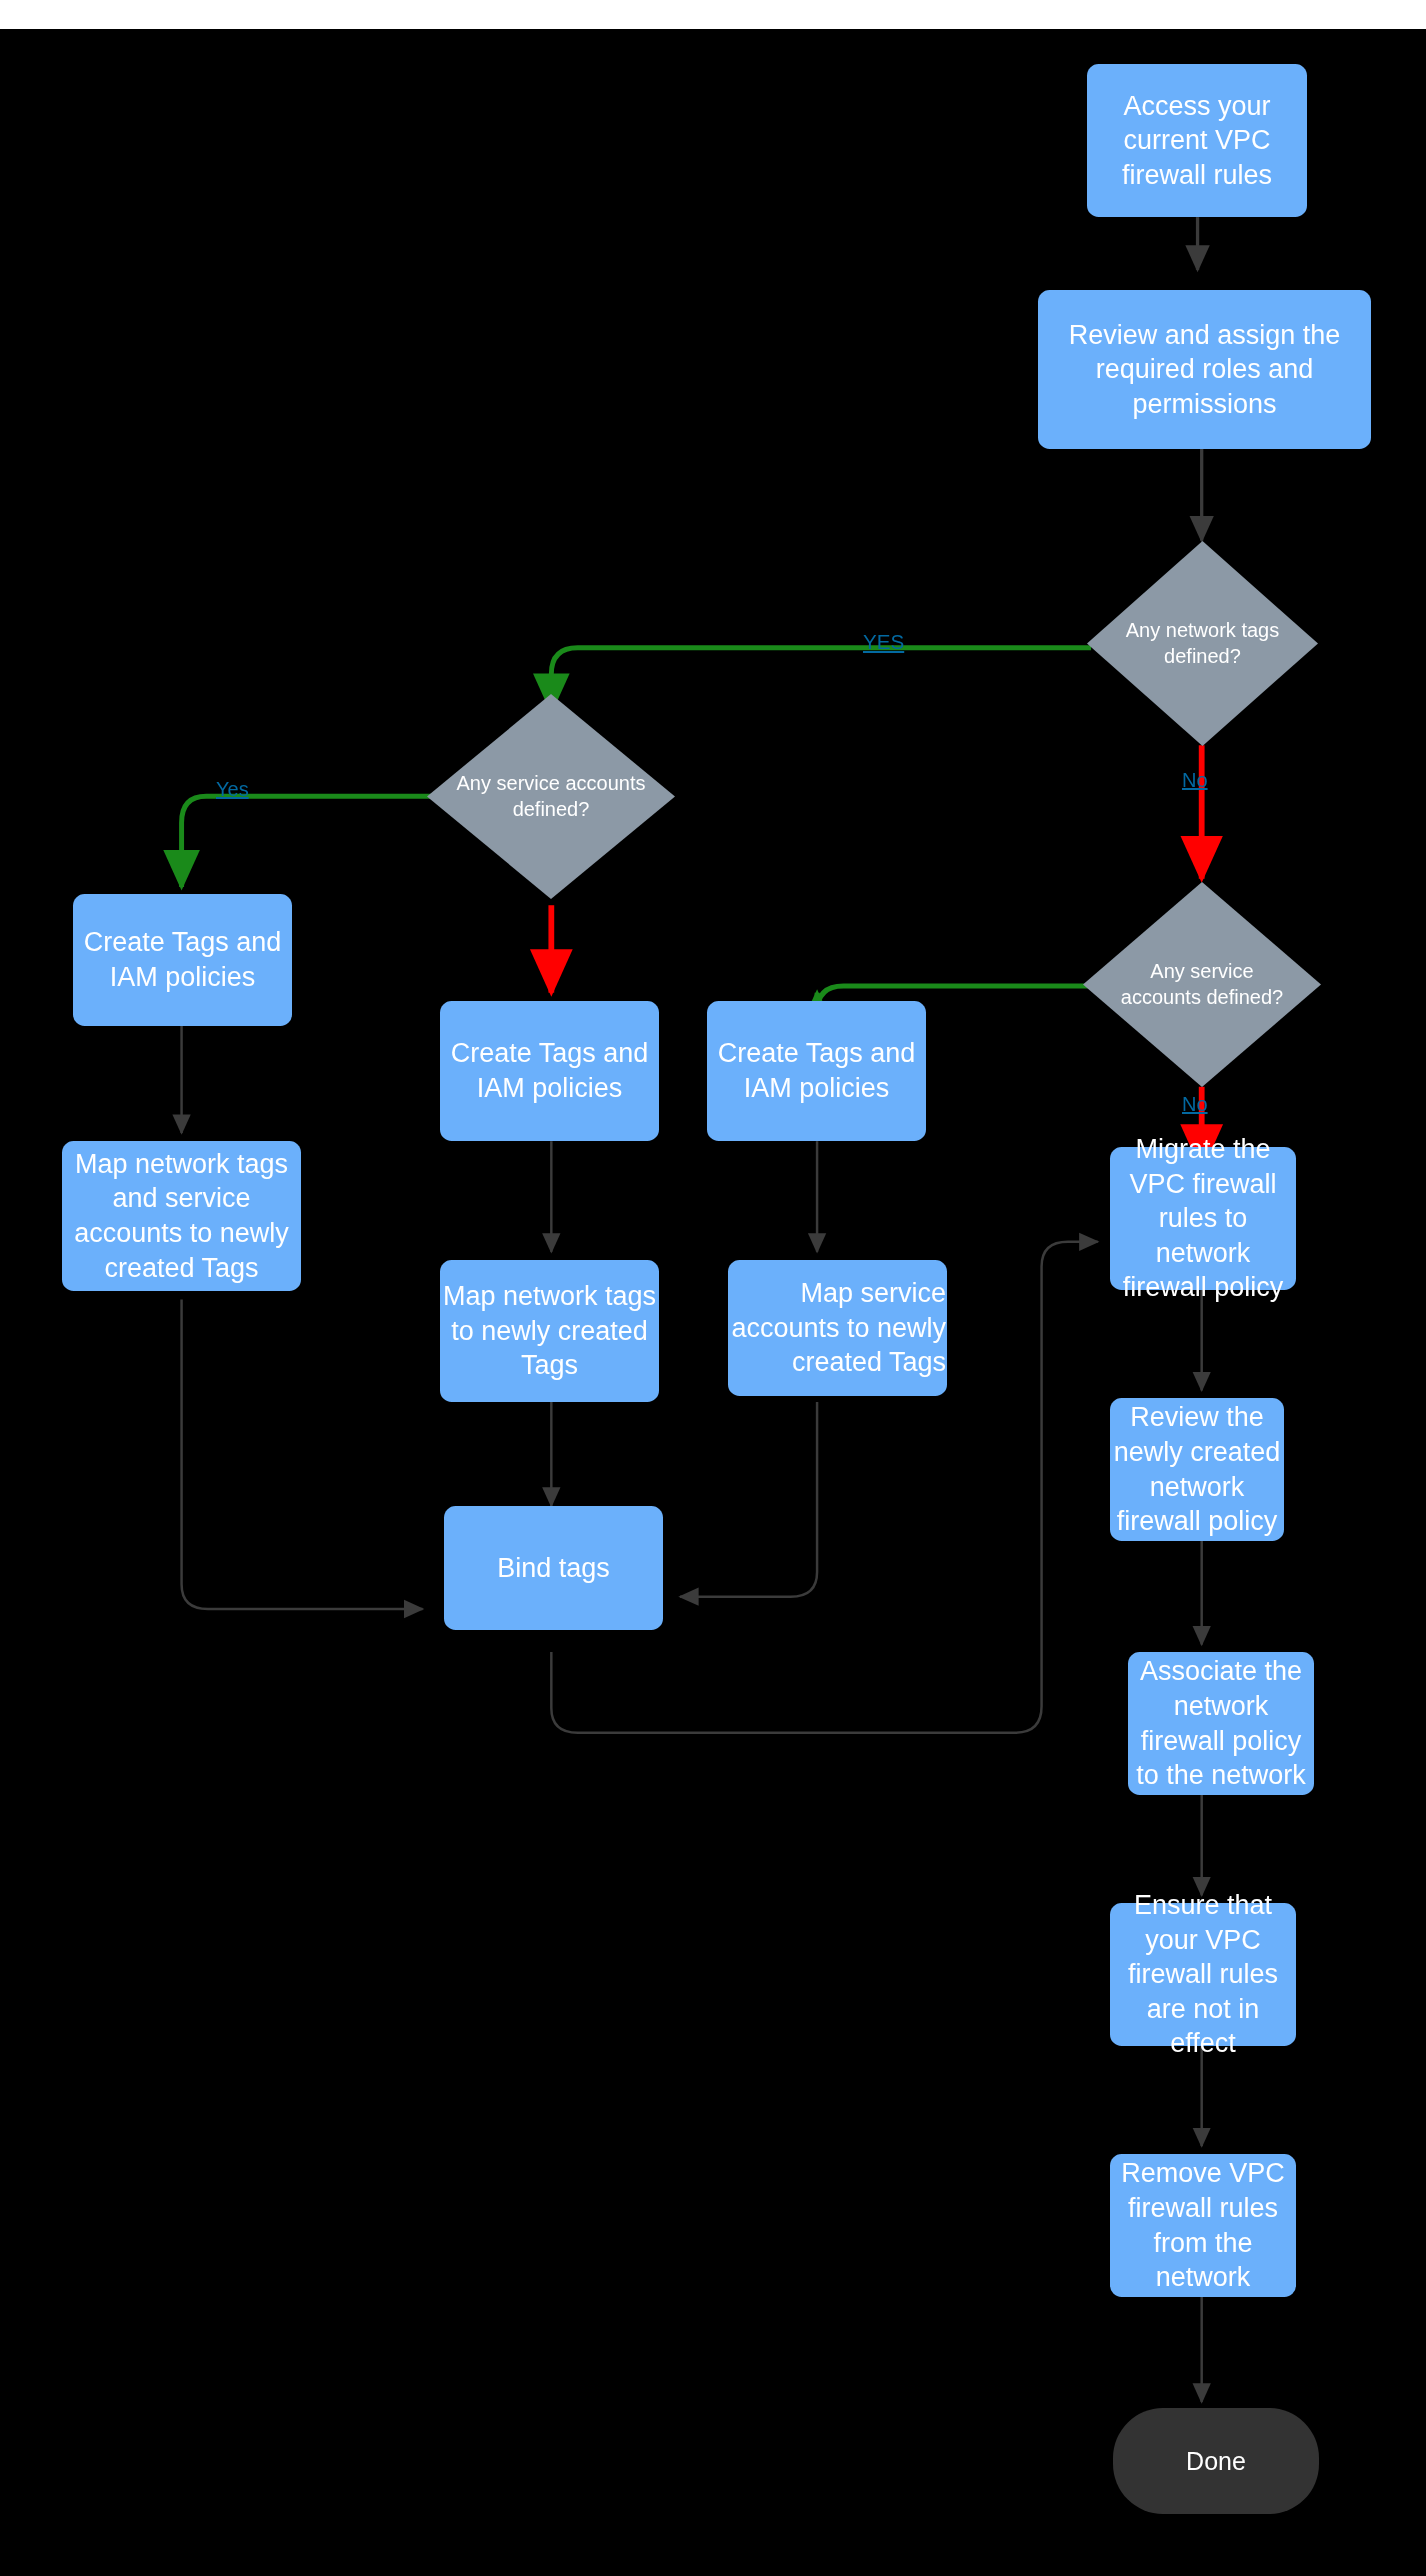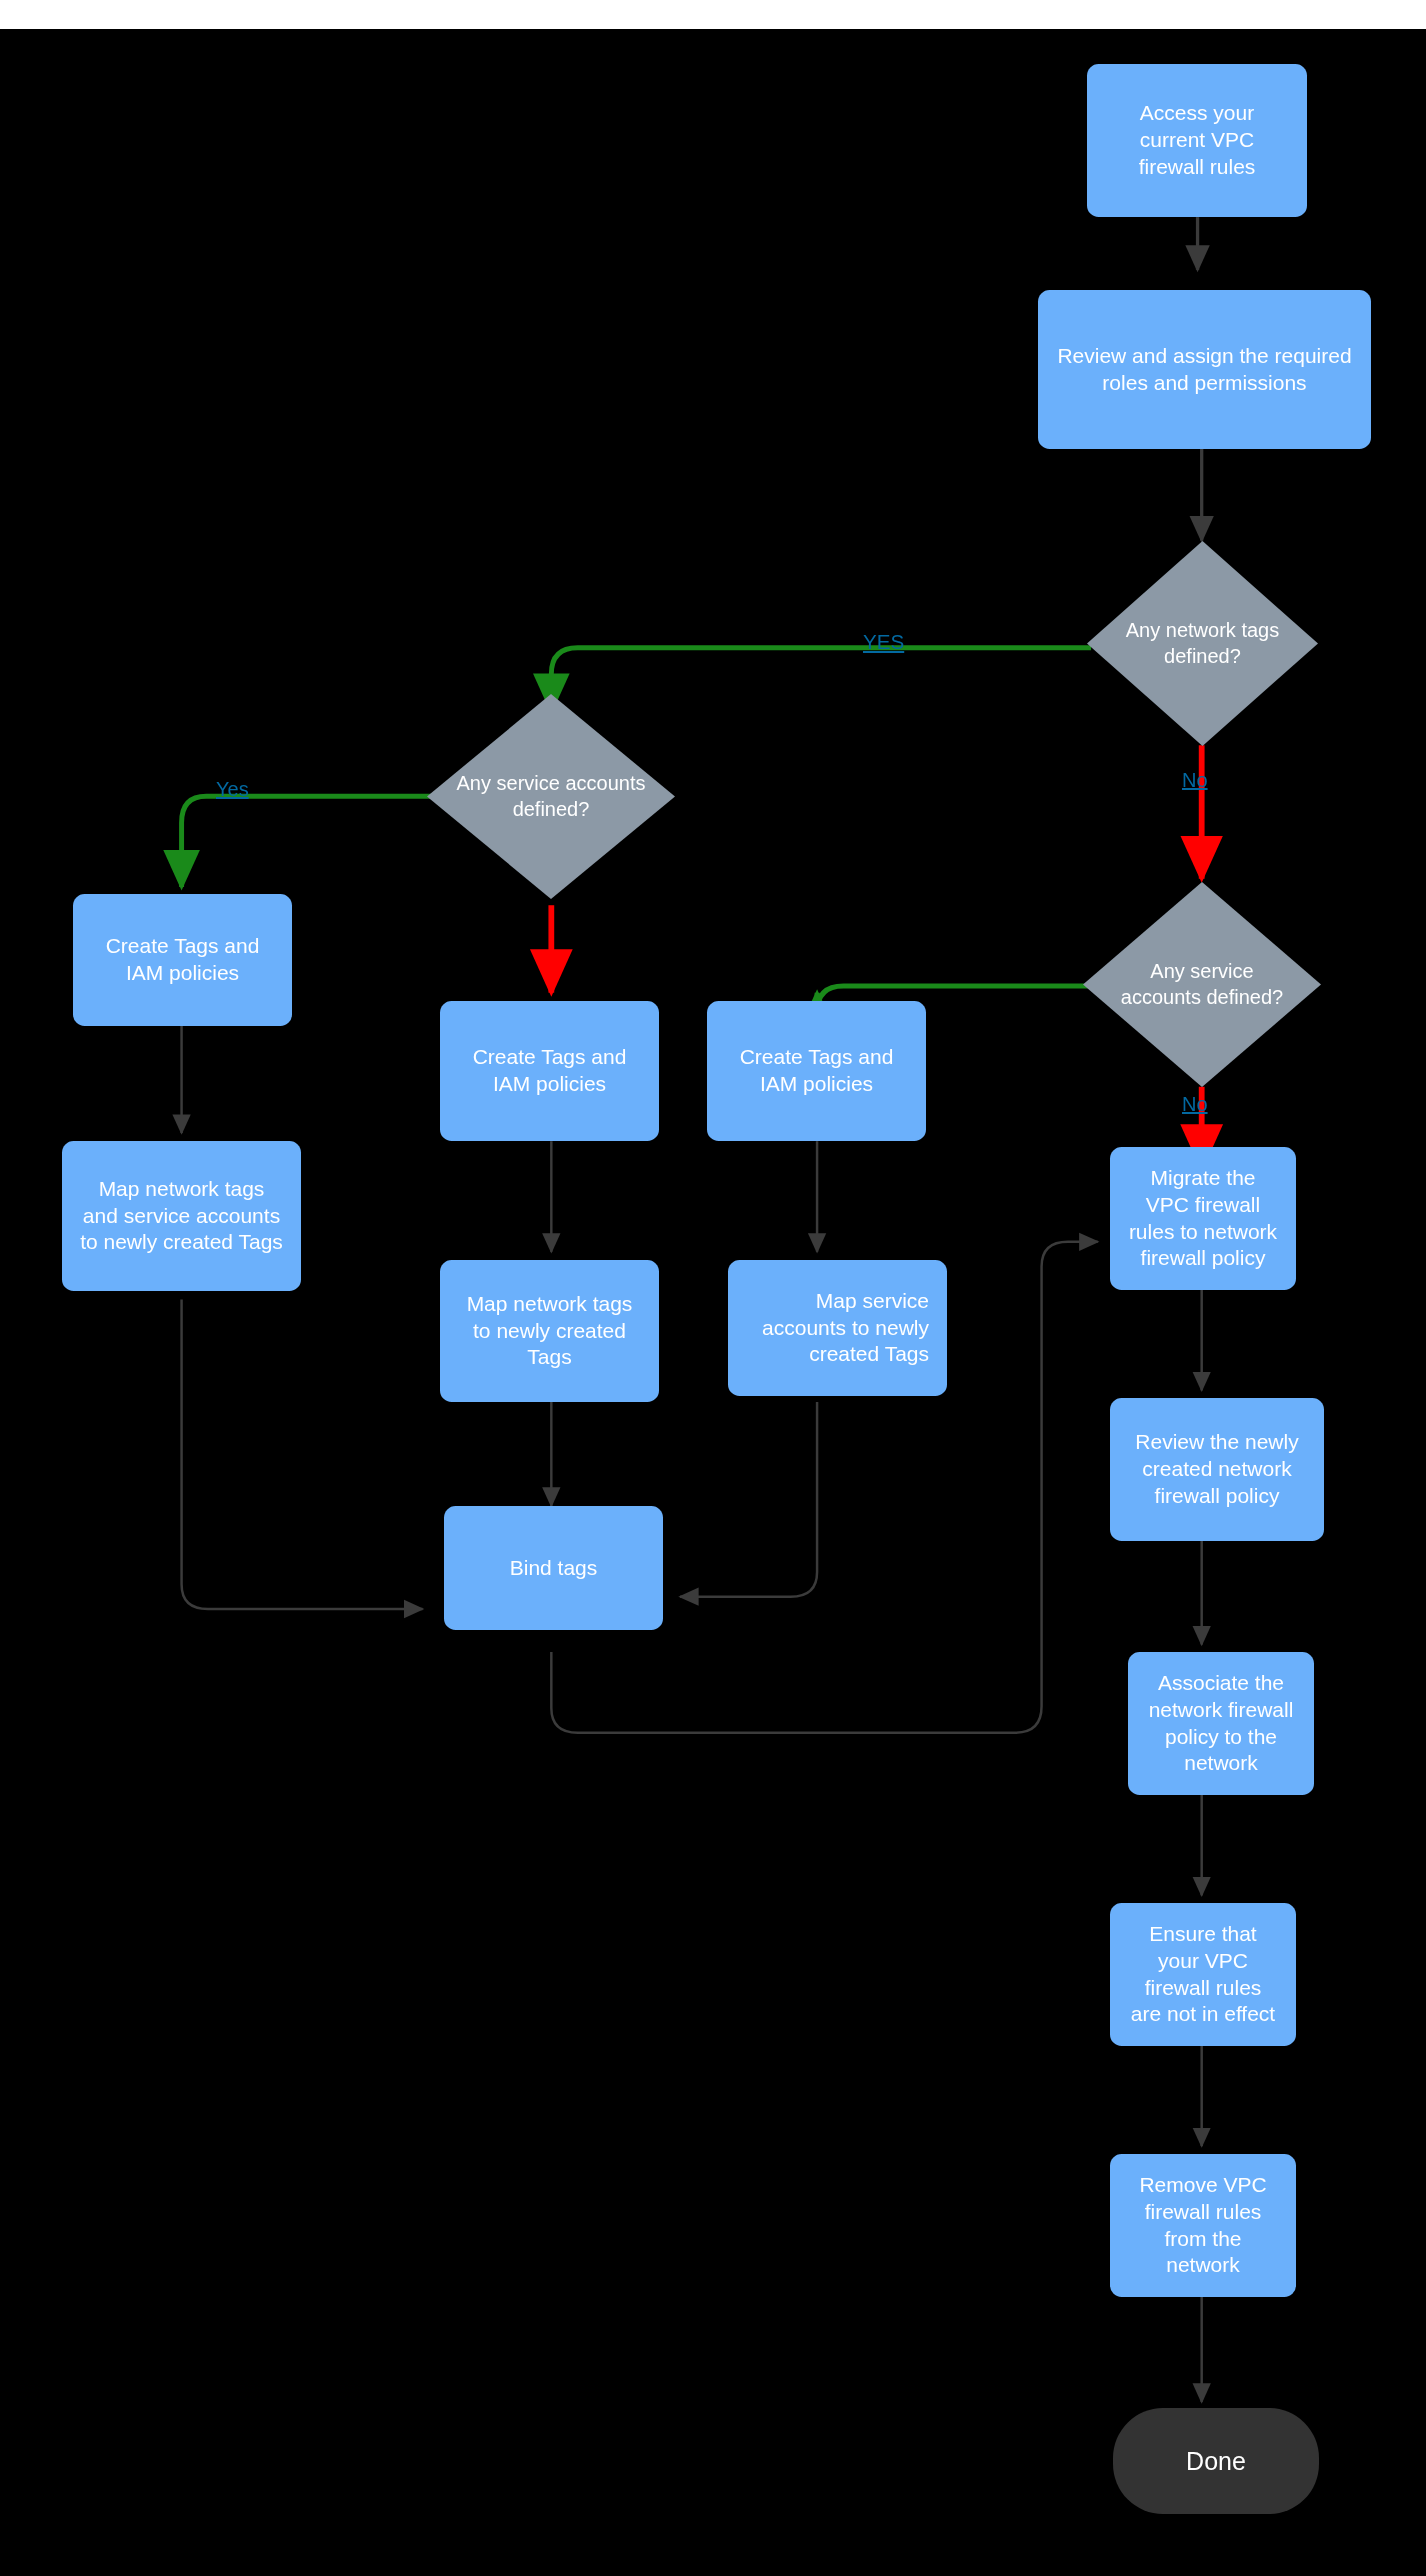--- a/index.html
+++ b/index.html
@@ -38,22 +38,22 @@
     align-items: center;
     justify-content: center;
     text-align: center;
     color: #ffffff;
     line-height: 1.28;
     z-index: 5;
   }
   .node.process {
     background: #6bb0fb;
     border-radius: 11.6px;
-    font-size: 21px;
-    padding: 5px 18px;
+    font-size: 27px;
+    padding: 5px 1px;
   }
   .node.terminal {
     background: #333333;
     border-radius: 50px;
     font-size: 25px;
   }
   .node.decision {
     background: transparent;
     font-size: 20px;
   }
@@ -189,21 +189,21 @@
     </div>
 
     <div class="node process" style="left:444px; top:1477px; width:219px; height:124px;">
       <span>Bind tags</span>
     </div>
 
     <div class="node process" style="left:1110px; top:1118px; width:186px; height:143px;">
       <span>Migrate the VPC firewall rules to network firewall policy</span>
     </div>
 
-    <div class="node process" style="left:1110px; top:1369px; width:214px; height:143px;">
+    <div class="node process" style="left:1110px; top:1369px; width:174px; height:143px;">
       <span>Review the newly created network firewall policy</span>
     </div>
 
     <div class="node process" style="left:1128px; top:1623px; width:186px; height:143px;">
       <span>Associate the network firewall policy to the network</span>
     </div>
 
     <div class="node process" style="left:1110px; top:1874px; width:186px; height:143px;">
       <span>Ensure that your VPC firewall rules are not in effect</span>
     </div>

